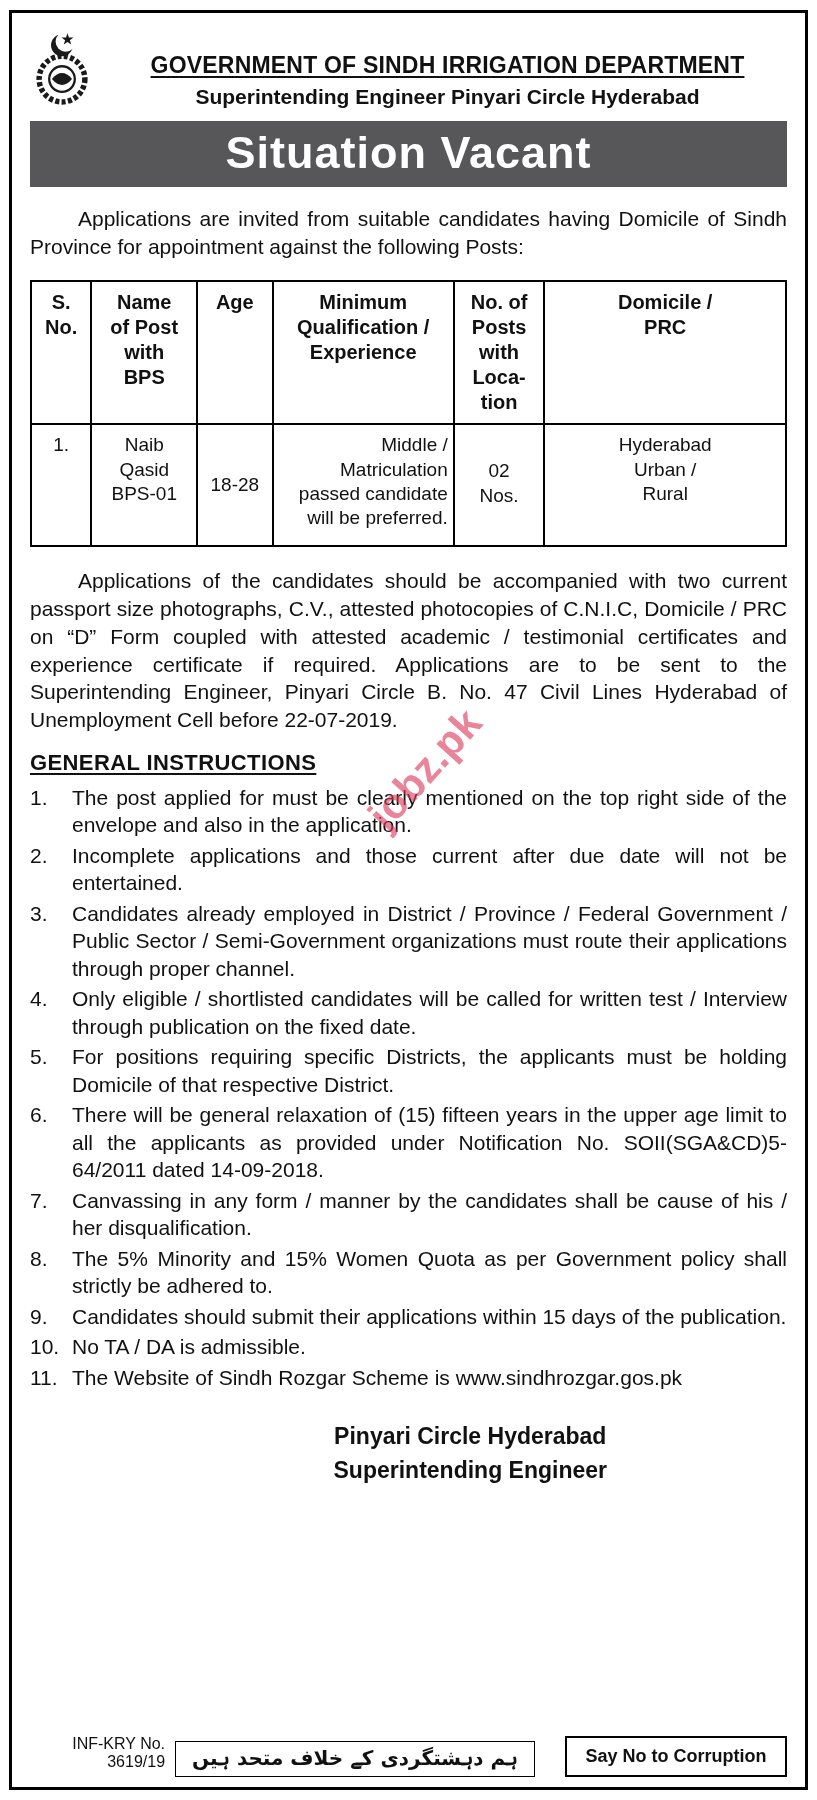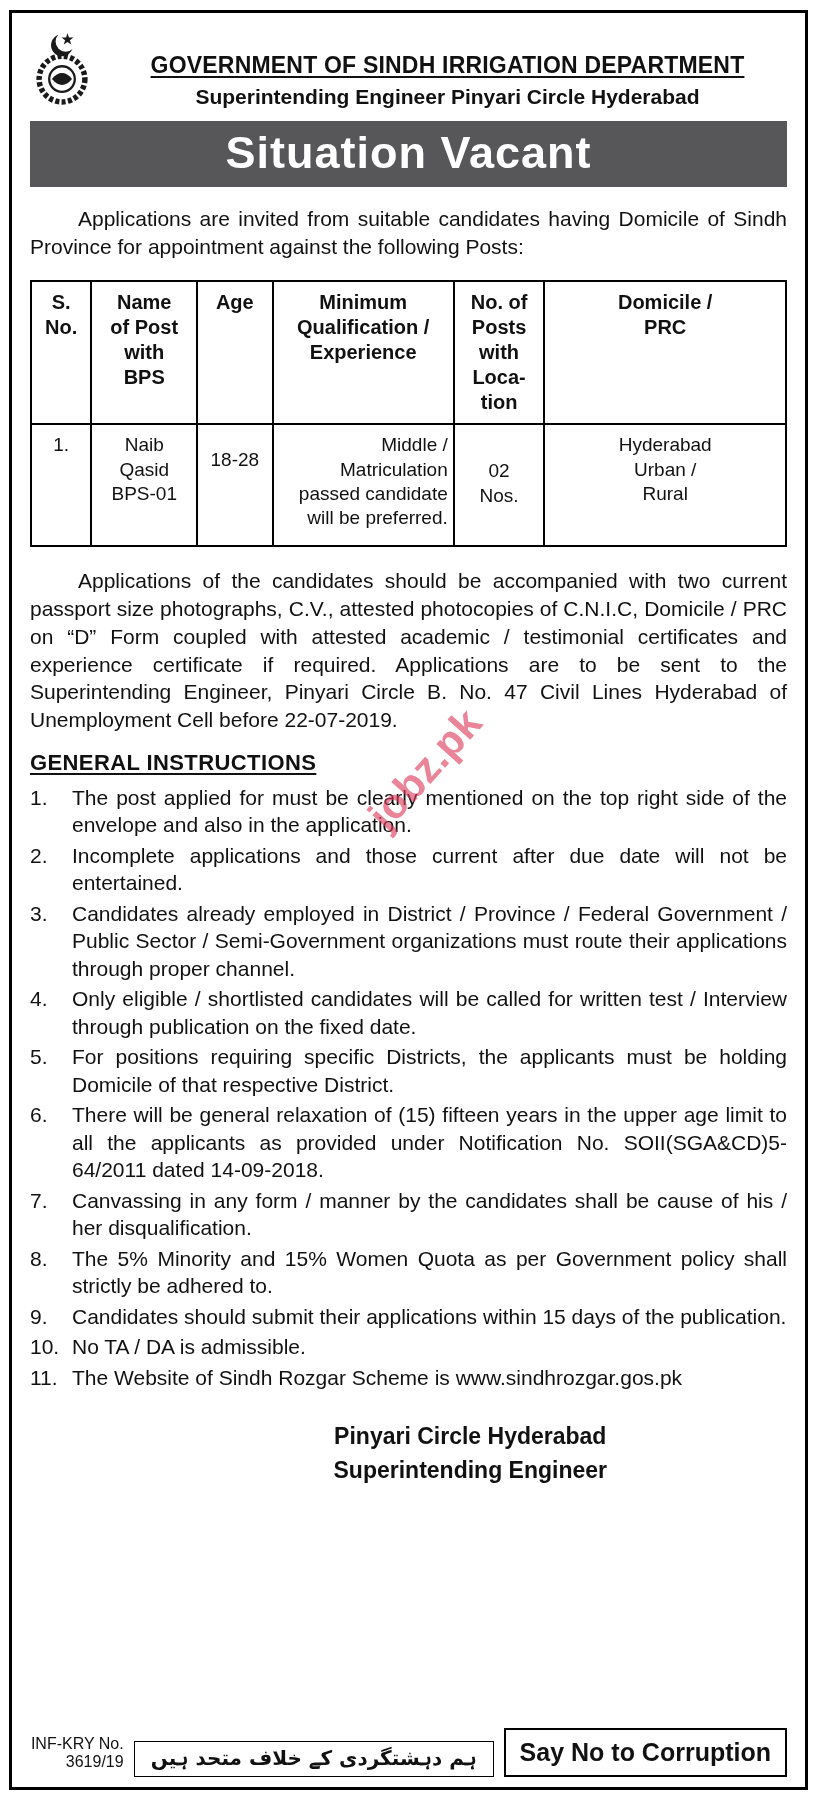--- a/index.html
+++ b/index.html
@@ -42,21 +42,21 @@
   table{border-collapse:collapse;width:100%;margin:10px 0 14px 0;}
   th,td{border:2.5px solid #000;padding:8px 5px;vertical-align:top;}
   th{font-size:20px;font-weight:bold;text-align:center;white-space:pre-line;line-height:1.25;}
   td{font-size:19px;text-align:center;white-space:pre-line;line-height:1.28;}
   th.col-sno{width:8%;}
   th.col-post{width:14%;}
   th.col-age{width:10%;}
   th.col-qual{width:24%;border-radius:25px;}
   th.col-posts{width:12%;}
   td.cell-qual{text-align:right;}
-  td.cell-age{padding-top:23px;}
+  td.cell-age{padding-top:48px;}
   td.cell-posts{padding-top:34px;}
   thead th{height:138px;box-sizing:border-box;}
   tbody td{height:122px;box-sizing:border-box;}
   
   .gi-heading{
     margin:6px 0 8px 0;font-size:22px;font-weight:bold;letter-spacing:.4px;
     text-decoration:underline;text-decoration-thickness:2px;text-underline-offset:3px;
   }
   ol.instructions{list-style:none;margin:0;padding:0;}
   ol.instructions li{display:flex;margin:0 0 3px 0;font-size:21px;line-height:1.31;}
@@ -73,21 +73,21 @@
     padding-bottom:2px;
   }
   .footer .ref{flex:1;font-size:16px;padding-bottom:6px;text-align:right;}
   .urdu-box{
     border:1.5px solid #000;padding:4px 16px 6px 16px;
     font-family:"DejaVu Sans",sans-serif;font-size:20px;font-weight:bold;
     min-width:190px;text-align:left;
   }
   .corruption-box{
     border:2.5px solid #000;padding:8px 14px;
-    font-size:25px;font-weight:bold;min-width:190px;text-align:center;
+    font-size:18px;font-weight:bold;min-width:190px;text-align:center;margin-left:20px;
   }
   
   .watermark{
     position:absolute;left:308px;top:732px;width:210px;
     transform:rotate(-48deg);
     font-size:42px;font-weight:bold;color:#dd3a5c;opacity:.62;
     pointer-events:none;text-align:center;
   }
 </style>
 </head>

